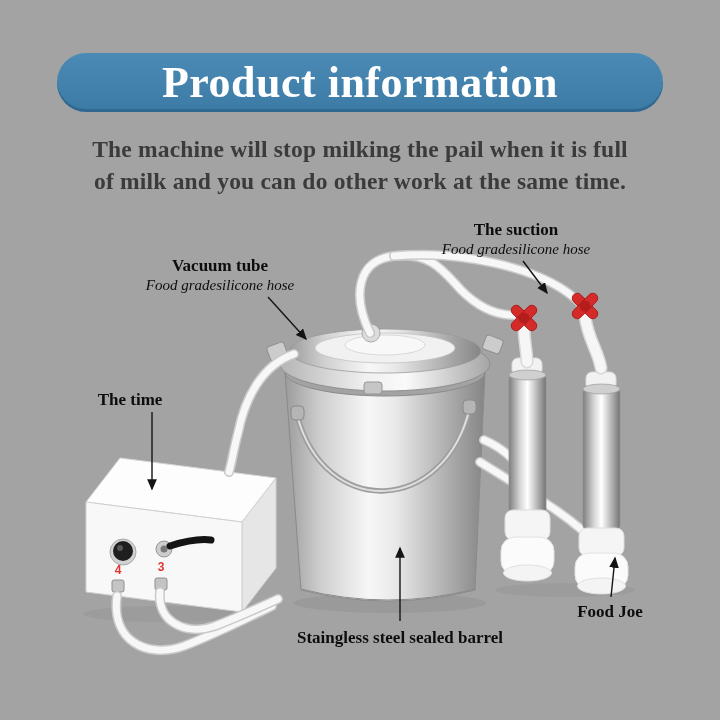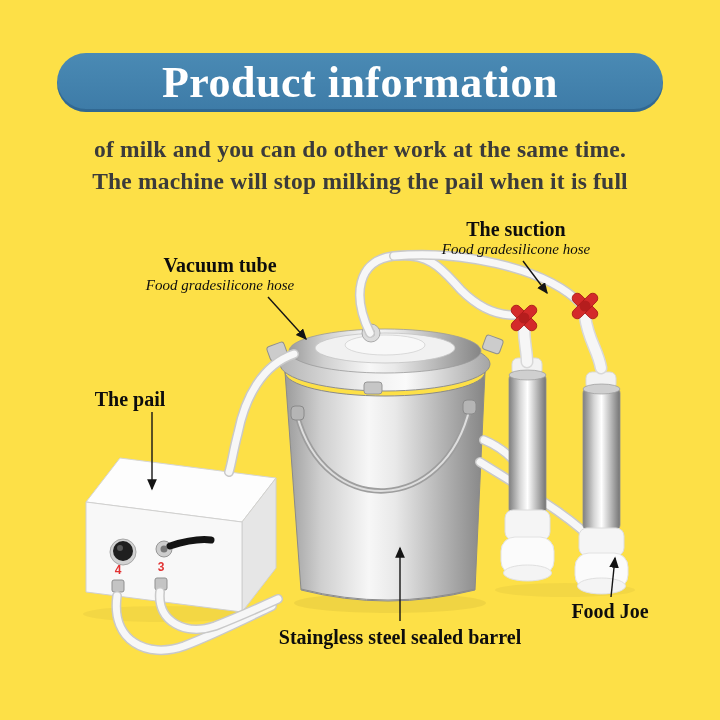--- a/index.html
+++ b/index.html
@@ -1,53 +1,53 @@
 <!DOCTYPE html>
 <html><head>
 <meta charset="utf-8">
 <style>
   html,body{margin:0;padding:0;background:#ffffff;}
   .page{
-    position:relative;width:720px;height:720px;background:#fde047;overflow:hidden;
+    position:relative;width:720px;height:720px;background:#a3a3a3;overflow:hidden;
     font-family:"Liberation Serif","DejaVu Serif",serif;color:#222;
   }
   .banner{
     position:absolute;left:57px;top:53px;width:606px;height:59px;
     background:linear-gradient(#4a8ab4,#3d7ba7);
     border-radius:29px;
     box-shadow:inset 0 -3px 0 rgba(20,60,95,.30);
   }
   .banner h1{
     margin:0;height:59px;line-height:59px;text-align:center;
     font-size:44px;font-weight:bold;color:#ffffff;letter-spacing:.5px;
   }
   .description{
     position:absolute;top:133px;left:0;width:720px;text-align:center;
     font-size:23.5px;font-weight:bold;line-height:32px;color:#3b3b3b;letter-spacing:.2px;
   }
   .art{position:absolute;left:0;top:0;}
   .callout{
     position:absolute;transform:translateX(-50%);text-align:center;color:#0d0d0d;white-space:nowrap;
   }
-  .callout .t{font-size:20px;font-weight:bold;line-height:21px;}
+  .callout .t{font-size:17px;font-weight:bold;line-height:21px;}
   .callout .s{font-size:15px;line-height:19px;font-style:italic;}
   svg text.portnum{font-family:"Liberation Sans","DejaVu Sans",sans-serif;font-size:12px;font-weight:bold;fill:#e23333;}
 </style>
 </head>
 <body>
 
 <div class="page">
 
   <div class="banner">
     <h1>Product information</h1>
   </div>
 
   <div class="description">
+    <div>The machine will stop milking the pail when it is full</div>
     <div>of milk and you can do other work at the same time.</div>
-    <div>The machine will stop milking the pail when it is full</div>
   </div>
 
   <svg class="art" width="720" height="720" viewBox="0 0 720 720">
     <defs>
       <linearGradient id="steelH" x1="0" y1="0" x2="1" y2="0">
         <stop offset="0" stop-color="#9b9b9b"></stop>
         <stop offset="0.18" stop-color="#cfcfcf"></stop>
         <stop offset="0.42" stop-color="#f7f7f7"></stop>
         <stop offset="0.55" stop-color="#e9e9e9"></stop>
         <stop offset="0.78" stop-color="#b5b5b5"></stop>
@@ -200,21 +200,21 @@
     <div class="t">Vacuum tube</div>
     <div class="s">Food gradesilicone hose</div>
   </div>
 
   <div class="callout" style="left:516px;top:219px;">
     <div class="t">The suction</div>
     <div class="s">Food gradesilicone hose</div>
   </div>
 
   <div class="callout" style="left:130px;top:389px;">
-    <div class="t">The pail</div>
+    <div class="t">The time</div>
   </div>
 
   <div class="callout" style="left:400px;top:627px;">
     <div class="t">Staingless steel sealed barrel</div>
   </div>
 
   <div class="callout" style="left:610px;top:601px;">
     <div class="t">Food Joe</div>
   </div>
 

